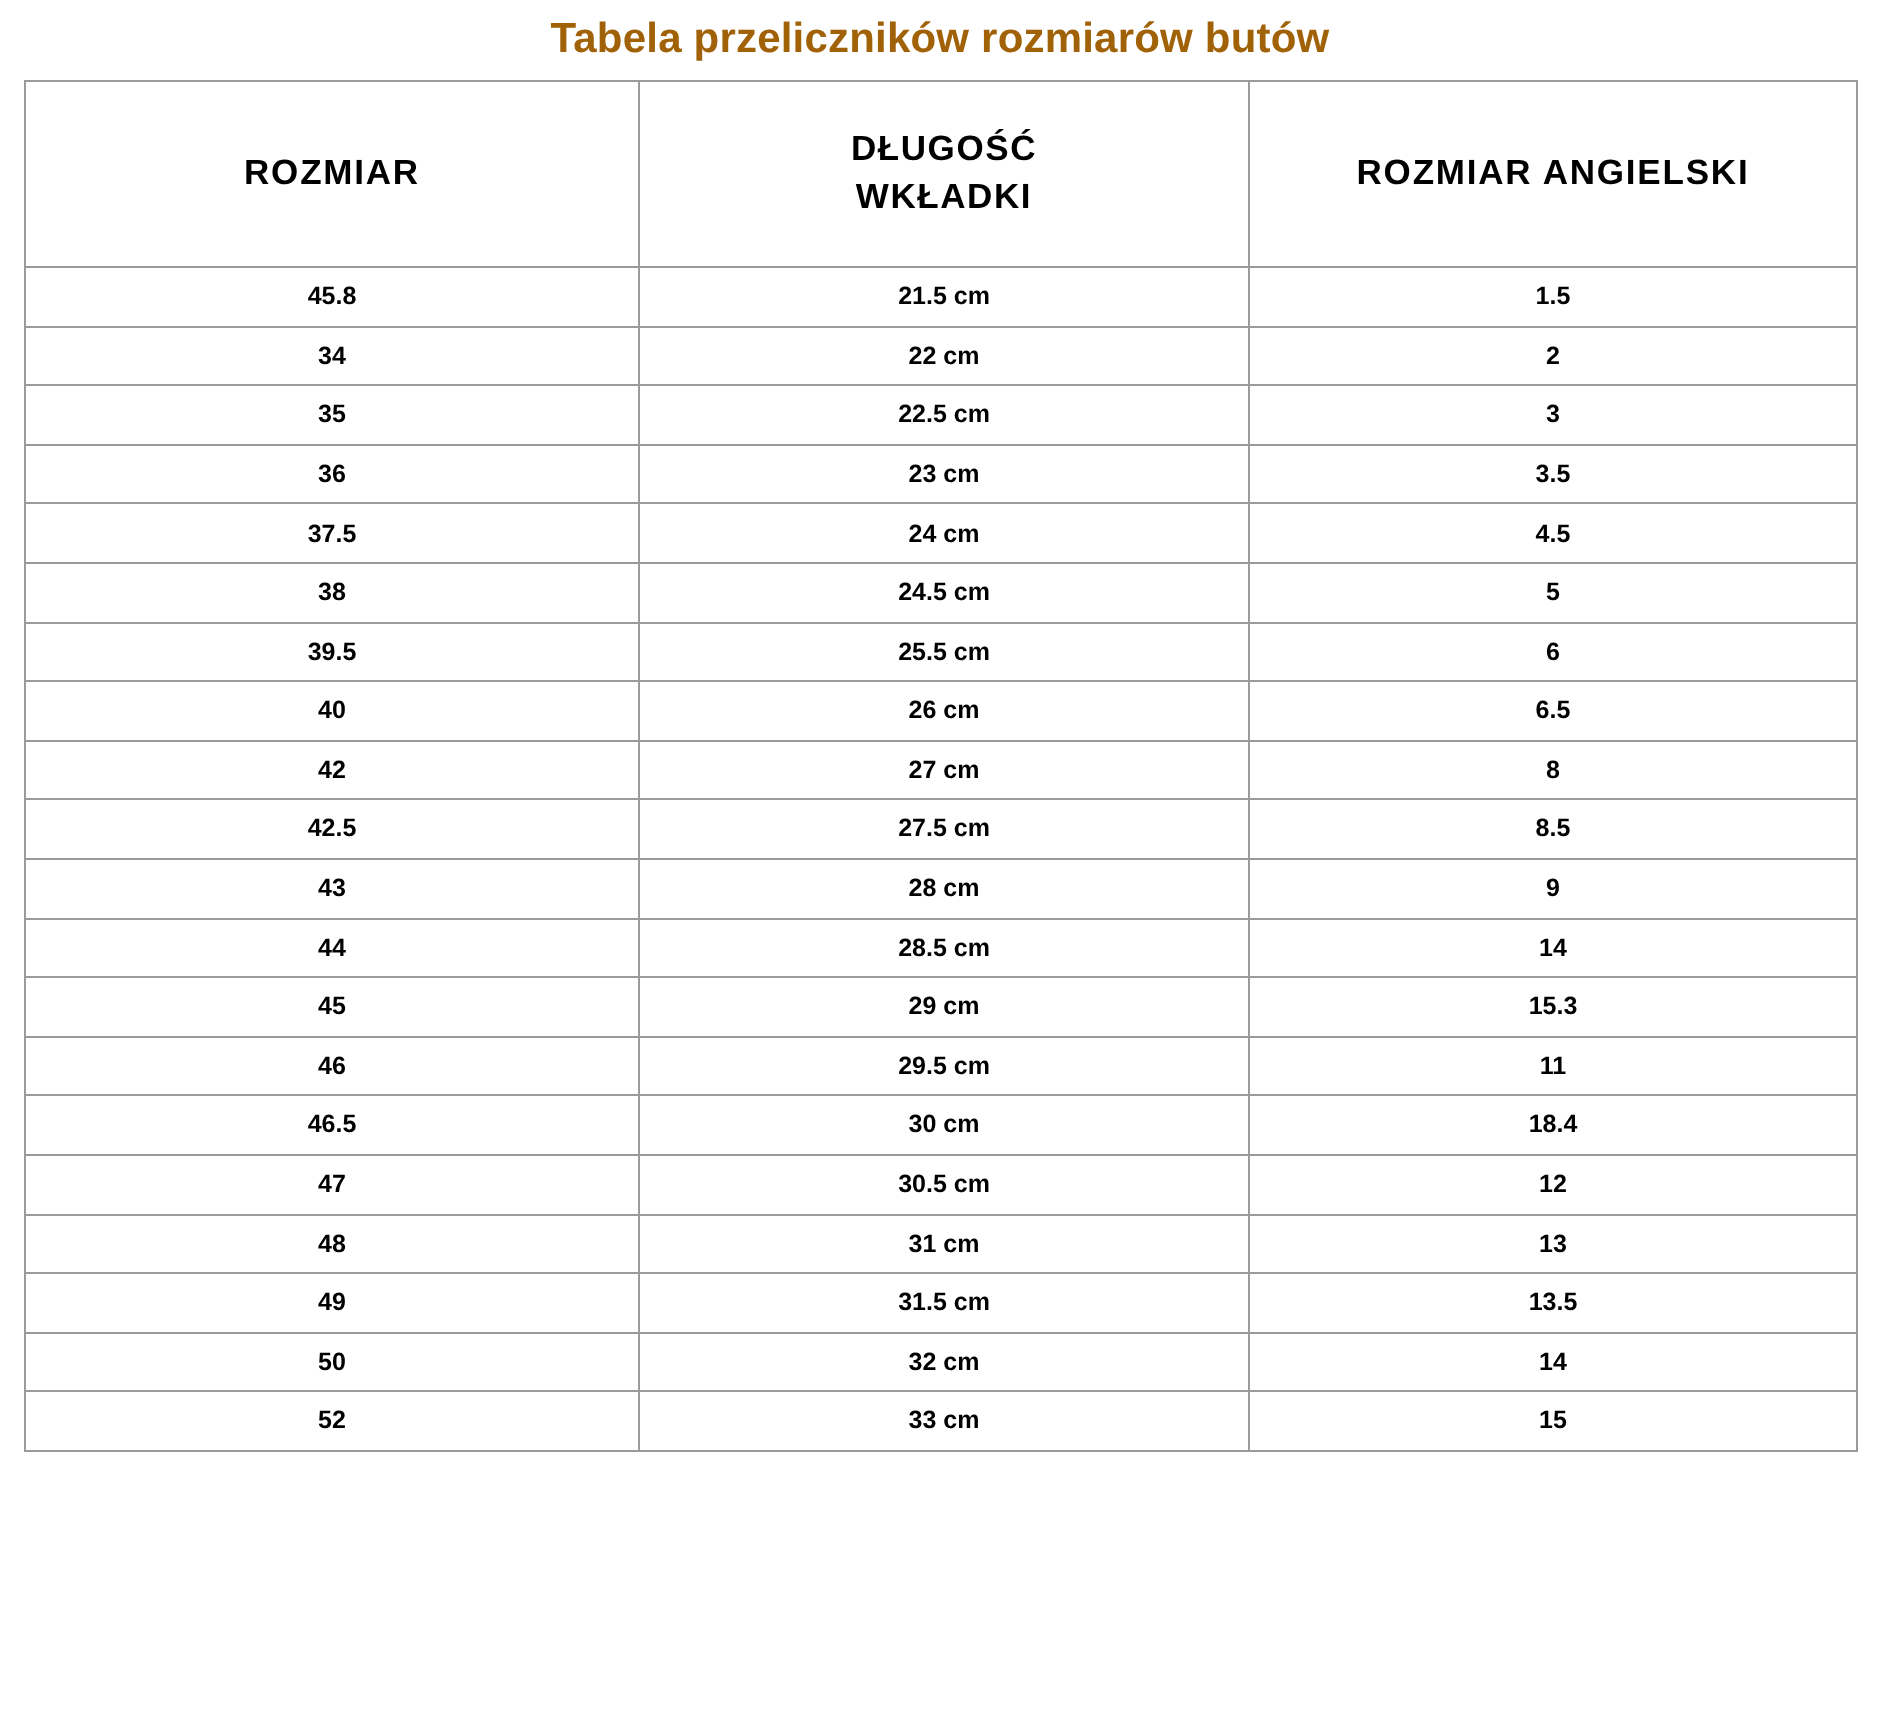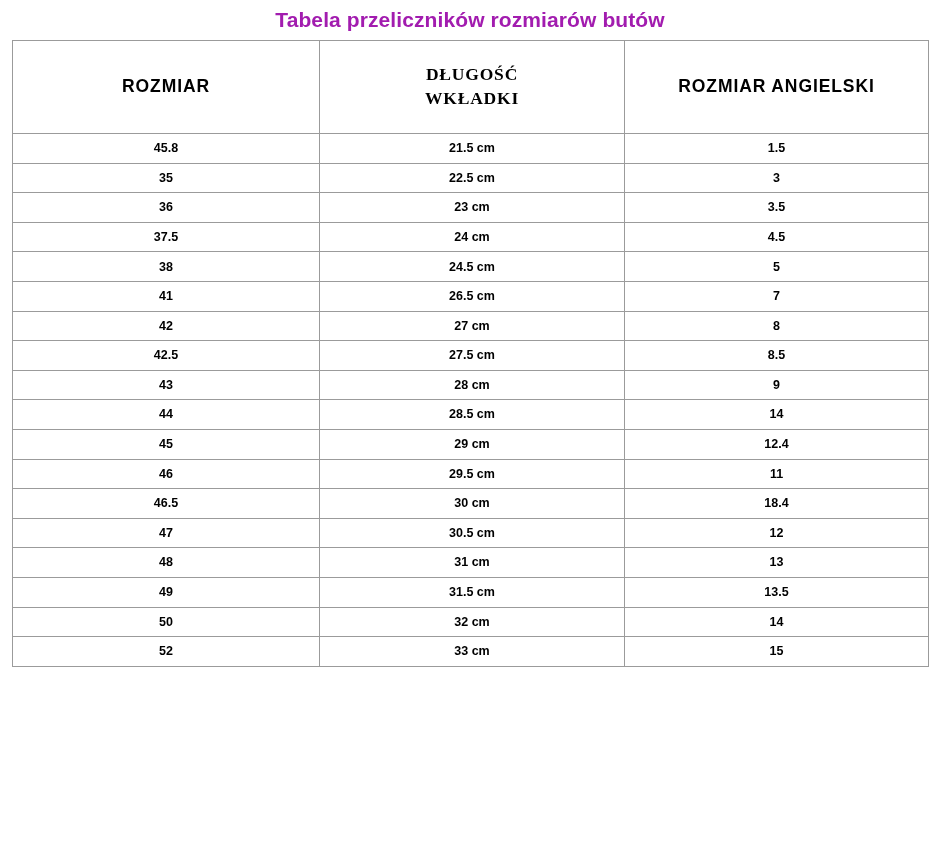--- a/index.html
+++ b/index.html
@@ -16,21 +16,21 @@
   .page {
     position: relative;
     width: 940px;
     height: 859px;
     box-sizing: border-box;
   }
   .title {
     text-align: center;
     font-size: 21px;
     font-weight: bold;
-    color: #a21caf;
+    color: #a16207;
     letter-spacing: 0.1px;
     padding-top: 8px;
     padding-bottom: 9px;
     line-height: 1.1;
   }
   .table-wrap {
     padding: 0 12px;
     box-sizing: border-box;
   }
   table.size-table {
@@ -53,21 +53,20 @@
     height: 88px;
     font-size: 17.5px;
     font-weight: bold;
     letter-spacing: 0.9px;
     vertical-align: middle;
     line-height: 1.35;
     padding: 2px 4px;
   }
   table.size-table thead th.two-line {
     letter-spacing: 0.8px;
-    font-family: Liberation Serif, serif;
   }
   table.size-table tbody td {
     height: 28.6px;
     font-size: 12.5px;
     font-weight: bold;
     padding: 0;
     line-height: 1;
   }
 </style>
 </head>
@@ -94,43 +93,53 @@
           <th>ROZMIAR ANGIELSKI</th>
         </tr>
       </thead>
       <tbody id="table-body">
           <tr>
             <td>45.8</td>
             <td>21.5 cm</td>
             <td>1.5</td>
           </tr>
           <tr>
+            <td>34</td>
+            <td>22 cm</td>
+            <td>2</td>
+          </tr>
+          <tr>
             <td>35</td>
             <td>22.5 cm</td>
             <td>3</td>
           </tr>
           <tr>
             <td>36</td>
             <td>23 cm</td>
             <td>3.5</td>
           </tr>
           <tr>
             <td>37.5</td>
             <td>24 cm</td>
             <td>4.5</td>
           </tr>
           <tr>
             <td>38</td>
             <td>24.5 cm</td>
             <td>5</td>
           </tr>
           <tr>
-            <td>41</td>
-            <td>26.5 cm</td>
-            <td>7</td>
+            <td>39.5</td>
+            <td>25.5 cm</td>
+            <td>6</td>
+          </tr>
+          <tr>
+            <td>40</td>
+            <td>26 cm</td>
+            <td>6.5</td>
           </tr>
           <tr>
             <td>42</td>
             <td>27 cm</td>
             <td>8</td>
           </tr>
           <tr>
             <td>42.5</td>
             <td>27.5 cm</td>
             <td>8.5</td>
@@ -141,21 +150,21 @@
             <td>9</td>
           </tr>
           <tr>
             <td>44</td>
             <td>28.5 cm</td>
             <td>14</td>
           </tr>
           <tr>
             <td>45</td>
             <td>29 cm</td>
-            <td>12.4</td>
+            <td>15.3</td>
           </tr>
           <tr>
             <td>46</td>
             <td>29.5 cm</td>
             <td>11</td>
           </tr>
           <tr>
             <td>46.5</td>
             <td>30 cm</td>
             <td>18.4</td>

